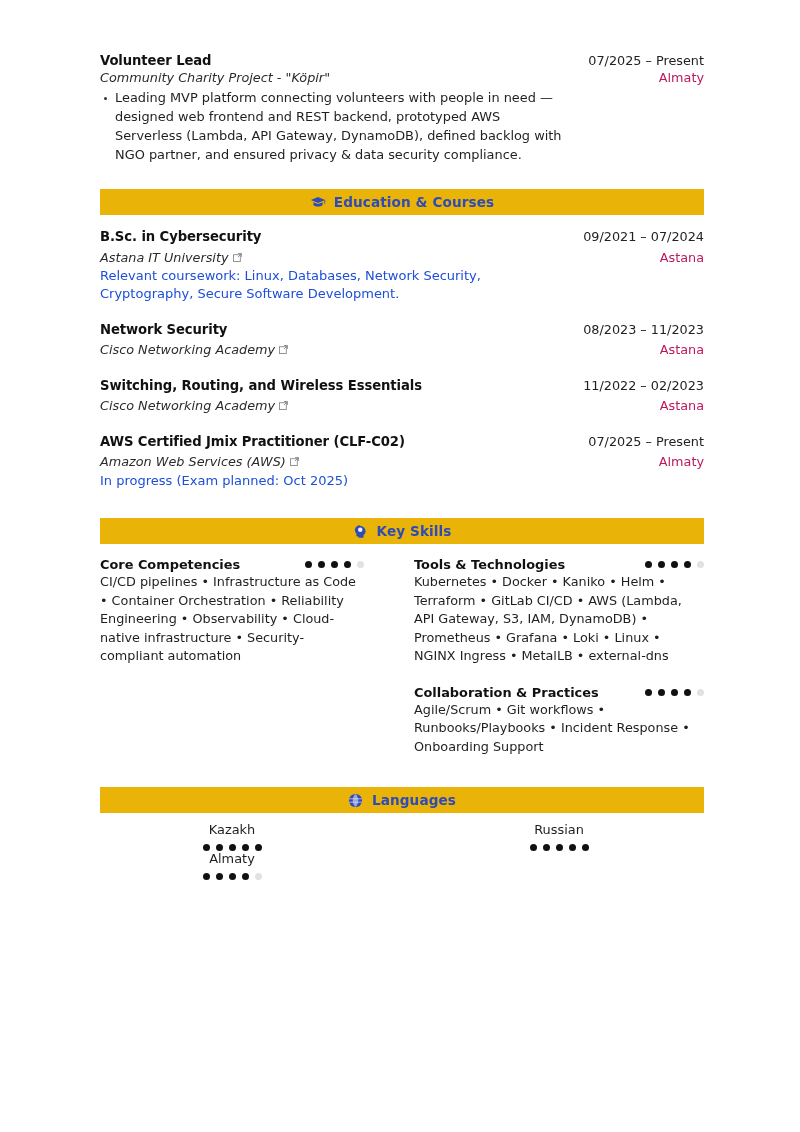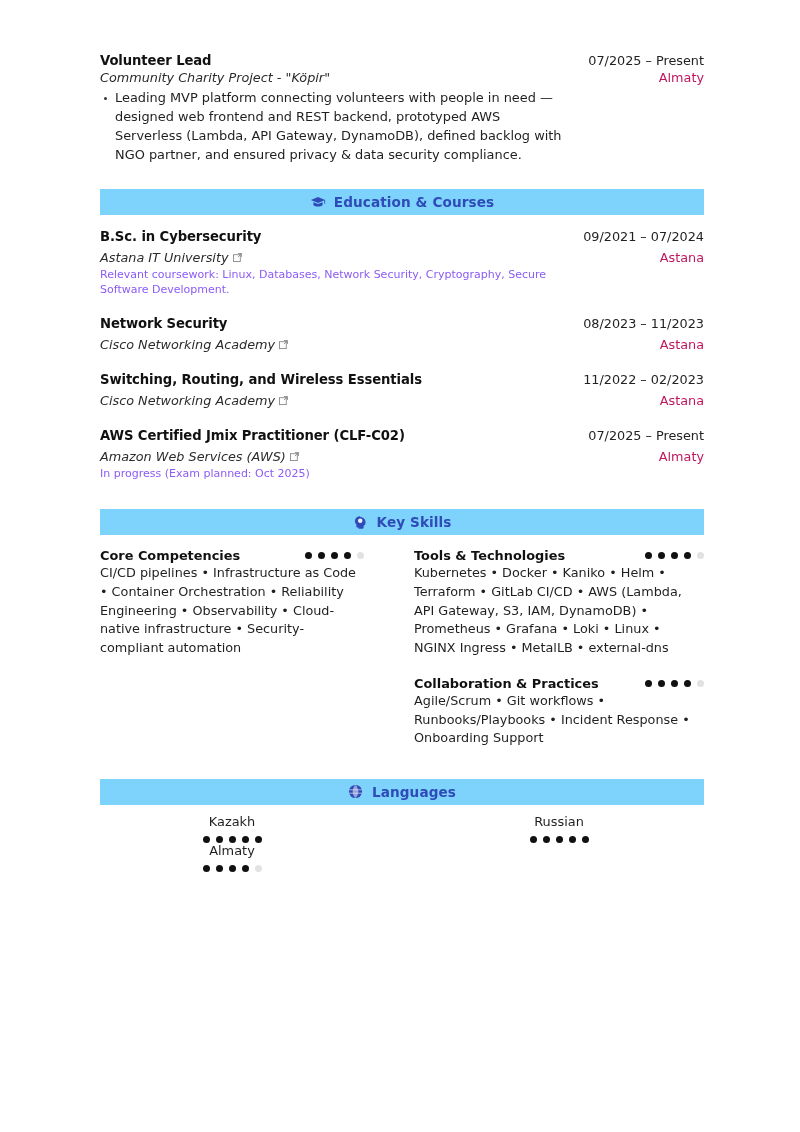--- a/index.html
+++ b/index.html
@@ -47,22 +47,22 @@
     text-align: right;
     white-space: nowrap;
   }
   .entry-loc {
     font-size: 12.8px;
     color: #be185d;
     text-align: right;
     white-space: nowrap;
   }
   .entry-note {
-    font-size: 11px;
-    color: #8b5cf6;
+    font-size: 13px;
+    color: #1d4ed8;
     line-height: 1.42;
     max-width: 470px;
   }
 
   .link-icon {
     display: inline-block;
     width: 9px;
     height: 9px;
     margin-left: 4px;
     position: relative;
@@ -91,21 +91,21 @@
     left: 4px;
     top: 8px;
     width: 3.2px;
     height: 3.2px;
     border-radius: 50%;
     background: #333333;
   }
 
   
   .section-band {
-    background: #7dd3fc;
+    background: #eab308;
     height: 26px;
     display: flex;
     align-items: center;
     justify-content: center;
     gap: 8px;
     margin: 0;
   }
   .section-band .band-icon {
     display: inline-flex;
     align-items: center;

